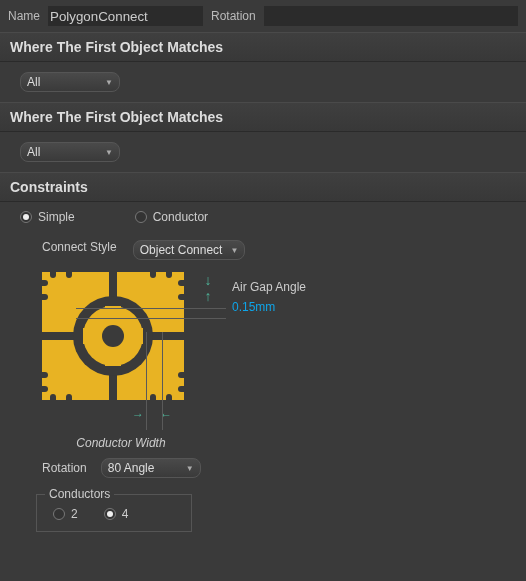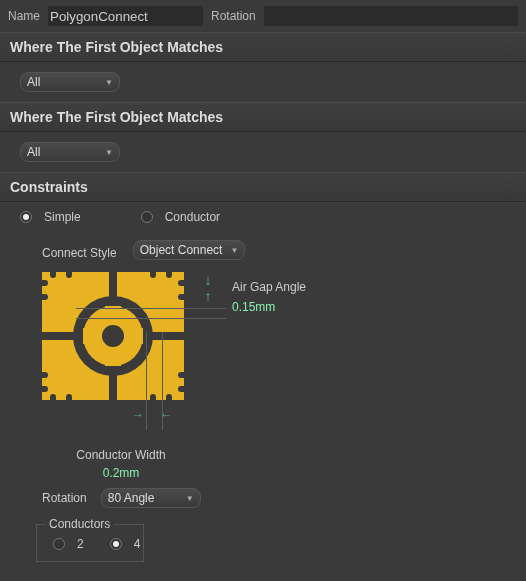--- a/index.html
+++ b/index.html
@@ -60,21 +60,21 @@
   }
   .radio-row {
     display: flex;
     gap: 60px;
     padding: 8px 20px 16px;
     align-items: center;
   }
   .radio {
     display: inline-flex;
     align-items: center;
-    gap: 12px;
+    gap: 6px;
     cursor: pointer;
   }
   .radio .dot {
     width: 12px;
     height: 12px;
     border-radius: 50%;
     border: 1px solid #777;
     background: #333;
     display: inline-flex;
     align-items: center;
@@ -82,21 +82,21 @@
   }
   .radio .dot.on::after {
     content: "";
     width: 6px;
     height: 6px;
     background: #eee;
     border-radius: 50%;
   }
   .connect-row {
     display: flex;
-    align-items: flex-end;
+    align-items: flex-start;
     gap: 16px;
     padding: 0 0 12px 42px;
   }
   .diagram-wrap {
     display: flex;
     align-items: flex-start;
     gap: 16px;
     padding-left: 42px;
     position: relative;
   }
@@ -145,35 +145,35 @@
     display:flex; flex-direction:column; align-items:center;
     color:#4fb59a; font-size:14px;
     width:16px;
     margin-top:0;
   }
   .dim-arrow-h {
     display:flex; align-items:center; color:#4fb59a;
     padding-left:96px; margin-top:6px;
   }
   .airgap-block { padding-top:8px;}
-  .value-link { color:#86efac; }
+  .value-link { color:#0ea5e9; }
   .cond-label-block {
-    text-align:center; margin-top:28px;
-    width:200px; padding-left:42px;
+    text-align:center; margin-top:16px;
+    width:200px; padding-left:42px;font-style:italic;
   }
   .rotation-row {
     display:flex; align-items:center; gap:14px;
     padding: 8px 0 12px 42px;
   }
   .conductors-box {
     border:1px solid #555;
     margin: 4px 36px 8px 36px;
     padding: 6px 16px 10px;
     position:relative;
-    width:108px;
+    width:156px;
   }
   .conductors-box .legend {
     position:absolute; top:-8px; left:8px;
     background:#3a3a3a; padding:0 4px;
     color:#ccc;
   }
   .conductors-box .opts {
     display:flex; gap:26px; margin-top:6px;
   }
   .guide-line {
@@ -275,21 +275,20 @@
   </div>
 </div>
 
 <div class="dim-arrow-h">
   <span style="margin-left:36px">→</span>
   <span style="margin-left:16px">←</span>
 </div>
 
 <div class="cond-label-block">
   <div>Conductor Width</div>
-  <div class="value-link" style="margin-top:4px;">0.2mm</div>
 </div>
 
 <div class="rotation-row">
   <span>Rotation</span>
   <div class="select" style="min-width:100px;">
     <span>80 Angle</span>
     <span class="arrow">▼</span>
   </div>
 </div>
 

